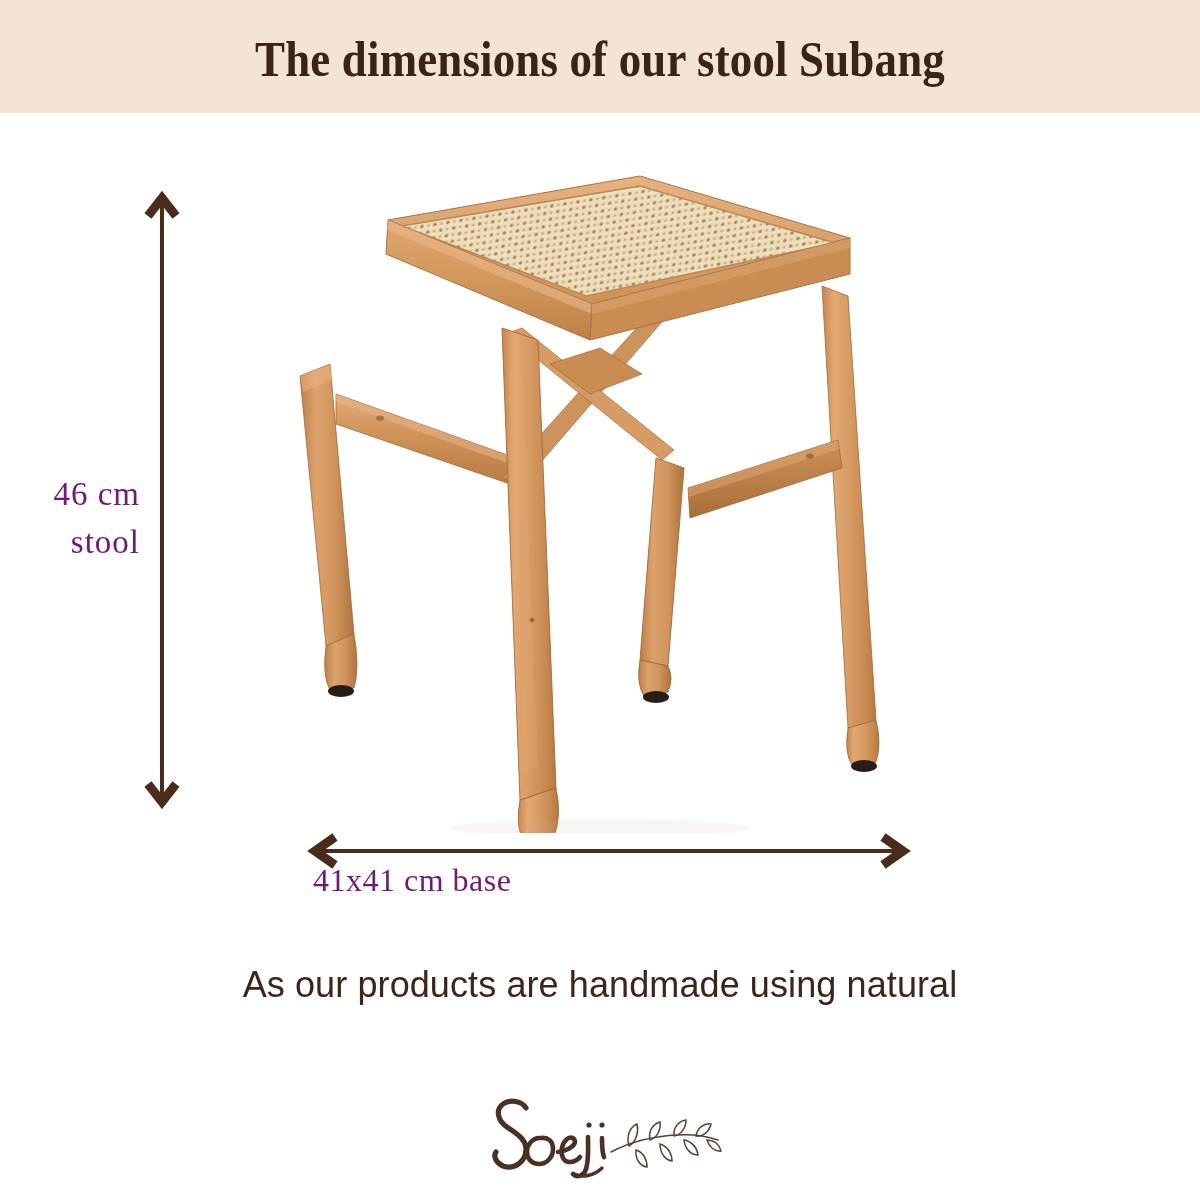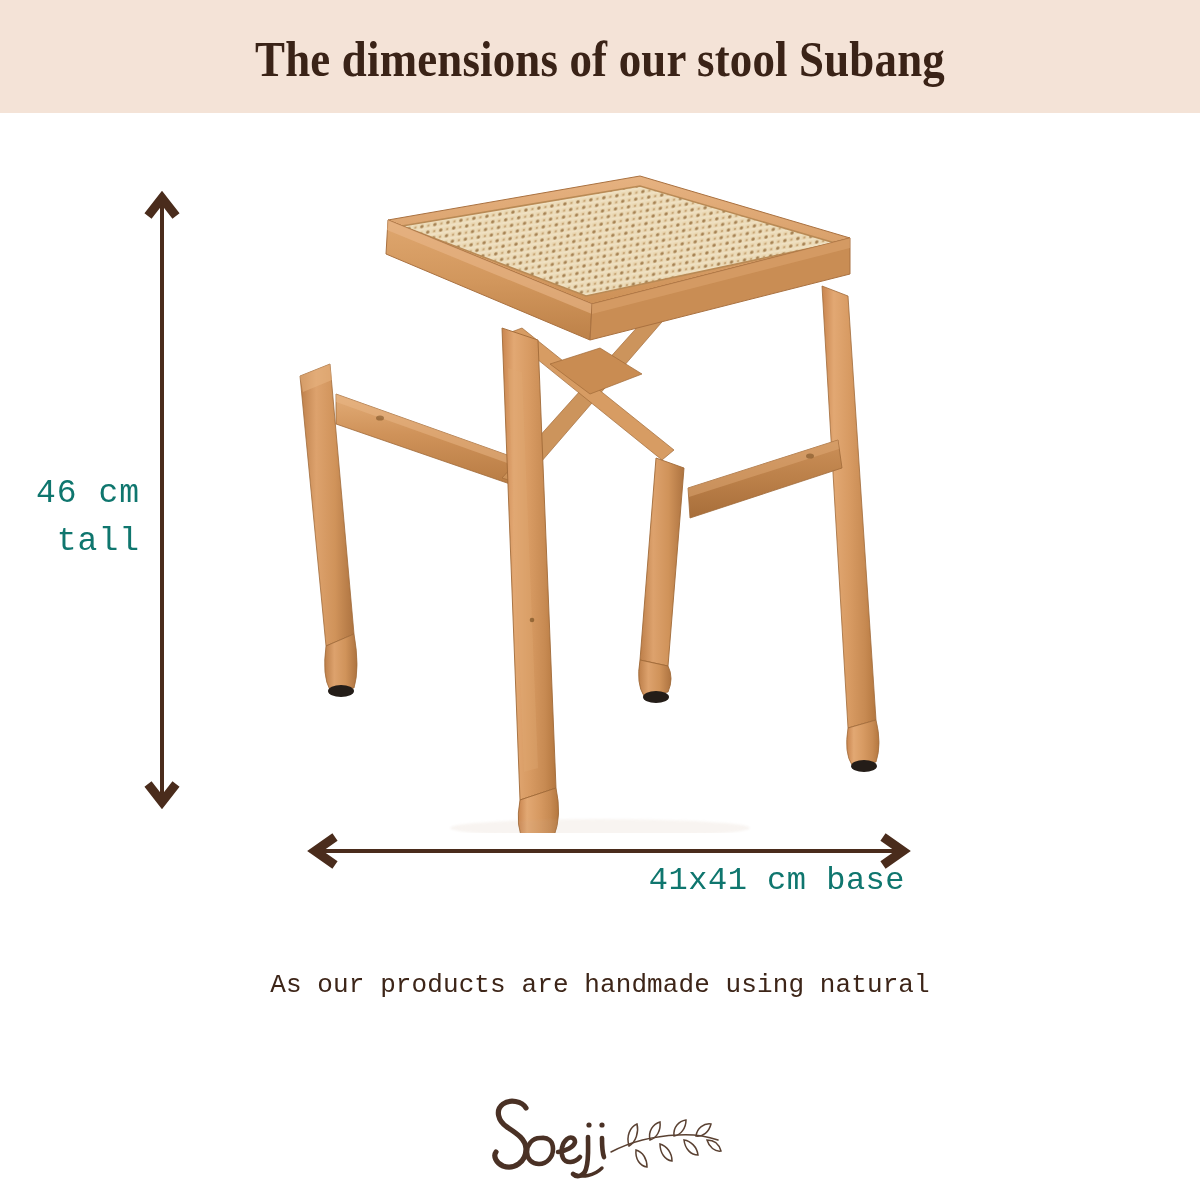--- a/index.html
+++ b/index.html
@@ -26,45 +26,45 @@
     color:#3a2317;
     transform:scaleX(0.88);
     transform-origin:center center;
     white-space:nowrap;
     padding-top:4px;
   }
 
   
   .dim-text{
     position:absolute;
-    font-family:Liberation Mono, monospace;
-    color:#0f766e;
+    font-family:Liberation Serif, serif;
+    color:#701a75;
     white-space:nowrap;
   }
   #height-label{
     left:0; top:470px; width:140px;
     text-align:right; font-size:33px; line-height:48px;
     letter-spacing:1px;
   }
   #base-label{
     left:313px; top:862px; width:592px;
-    text-align:right; font-size:32px; letter-spacing:0.5px;
+    text-align:left; font-size:32px; letter-spacing:0.5px;
   }
 
   
   #v-arrow{ position:absolute; left:140px; top:186px; width:44px; height:628px; }
   
   #h-arrow{ position:absolute; left:305px; top:828px; width:608px; height:46px; }
 
   
   #disclaimer{
     position:absolute; left:150px; top:963px; width:900px;
     text-align:center;
-    font-family:Liberation Mono, monospace;
-    font-size:26px; line-height:44px;
+    font-family:Liberation Sans, sans-serif;
+    font-size:36px; line-height:44px;
     color:#3d2518;
     letter-spacing:0.1px;
   }
 
   
   #logo{ position:absolute; left:478px; top:1094px; width:250px; height:88px; }
 
   
   #stool{ position:absolute; left:270px; top:168px; width:660px; height:665px; }
 </style>
@@ -220,21 +220,21 @@
 <div id="h-arrow">
 <svg viewBox="0 0 608 46" width="608" height="46" xmlns="http://www.w3.org/2000/svg">
   <line x1="14" y1="23" x2="594" y2="23" stroke="#4a2c1c" stroke-width="4"></line>
   <polyline points="30,9 10,23 30,37" fill="none" stroke="#4a2c1c" stroke-width="9" stroke-linejoin="miter" stroke-linecap="butt"></polyline>
   <polyline points="578,9 598,23 578,37" fill="none" stroke="#4a2c1c" stroke-width="9" stroke-linejoin="miter" stroke-linecap="butt"></polyline>
 </svg>
 </div>
 
 <div class="dim-text" id="height-label">
   <div>46 cm</div>
-  <div>tall</div>
+  <div>stool</div>
 </div>
 
 <div class="dim-text" id="base-label">41x41 cm base</div>
 
 <div id="disclaimer">
   <div>As our products are handmade using natural</div>
 </div>
 
 <div id="logo">
 <svg viewBox="0 0 250 88" width="250" height="88" xmlns="http://www.w3.org/2000/svg">

